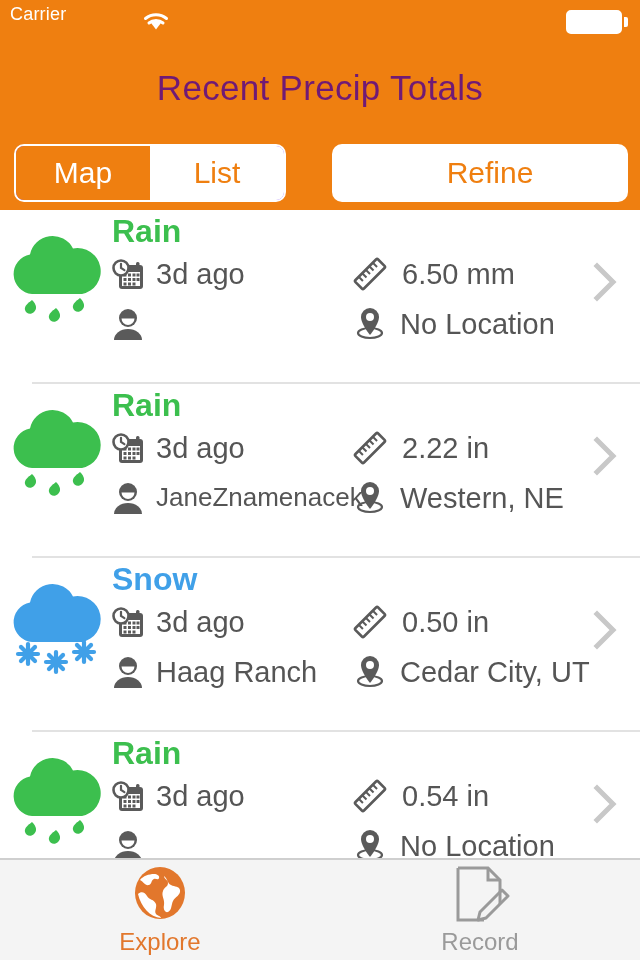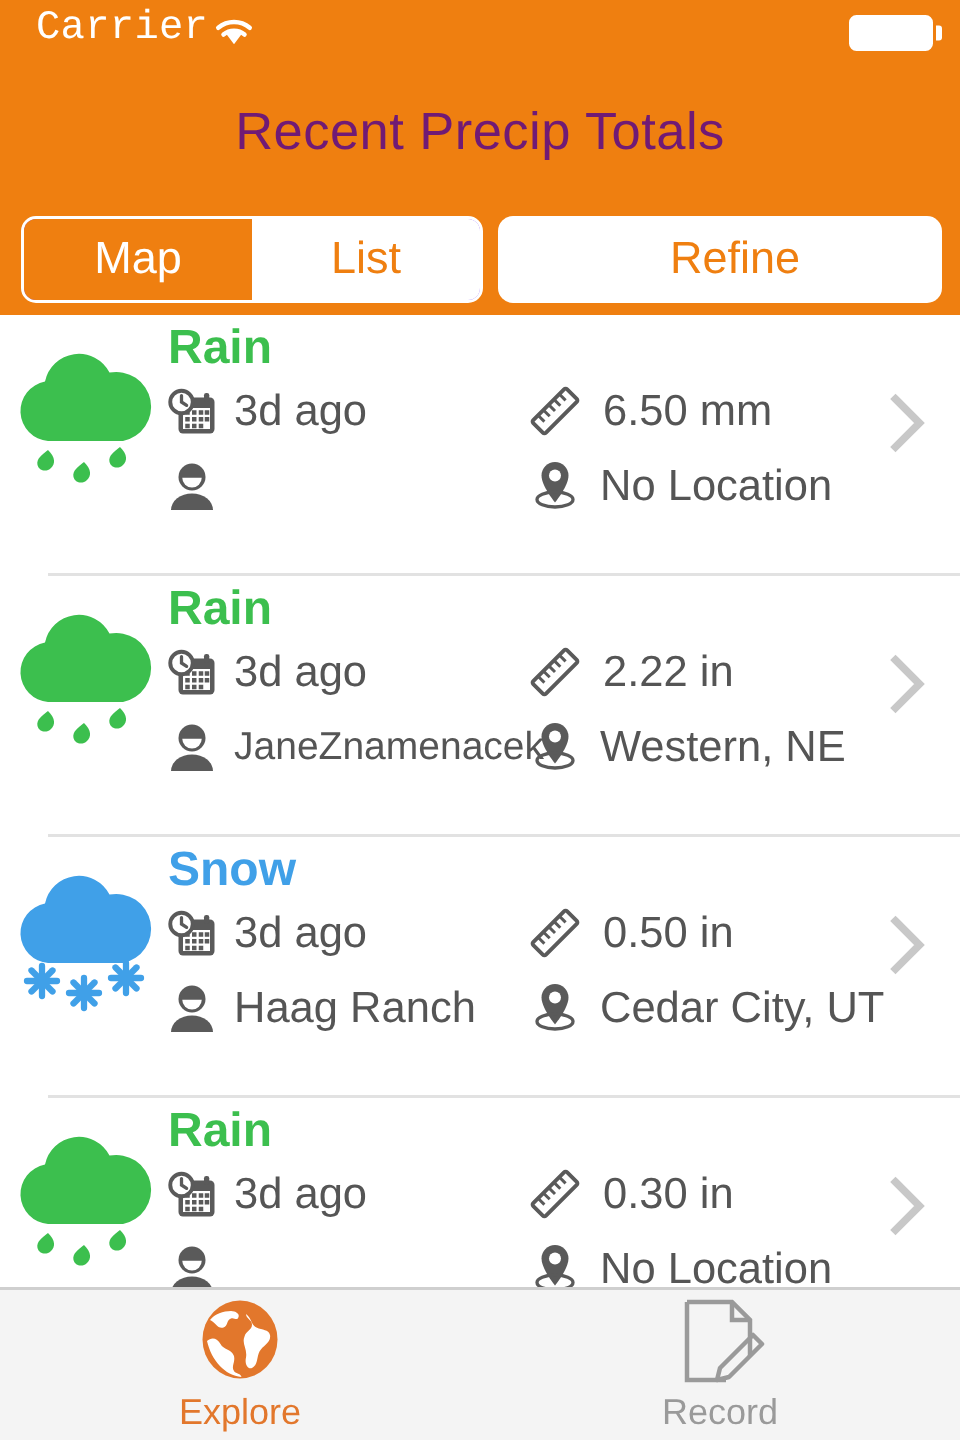--- a/index.html
+++ b/index.html
@@ -14,22 +14,22 @@
   
   .header {
     position:absolute; top:0; left:0; width:640px; height:210px;
     background:#ef7f10;
   }
   .statusbar {
     position:absolute; top:0; left:0; width:640px; height:40px;
     color:#fff;
   }
   .sb-carrier {
-    position:absolute; left:24px; top:4px;
-    font-size:27px; color:#fff; letter-spacing:0.2px;font-family:Liberation Mono, monospace;
+    position:absolute; left:10px; top:4px;
+    font-size:18px; color:#fff; letter-spacing:0.2px;
   }
   .sb-wifi { position:absolute; left:140px; top:9px; width:32px; height:24px; }
   .sb-time {
     position:absolute; left:0; top:4px; width:640px; text-align:center;
     font-size:27px; font-weight:bold; color:#fff;
   }
   .sb-battery {
     position:absolute; right:18px; top:10px; width:56px; height:24px;
     border:2px solid #fff; border-radius:5px; background:#fff;
   }
@@ -39,21 +39,21 @@
   }
 
   .nav-title {
     position:absolute; top:68px; left:0; width:640px; text-align:center;
     font-size:35px; font-weight:normal; color:#701a75; letter-spacing:0.3px;
   }
 
   
   .segmented {
     position:absolute; left:14px; top:144px;
-    width:308px; height:58px;
+    width:272px; height:58px;
     border:2px solid #ffffff; border-radius:10px;
     overflow:hidden; display:flex; background:#8b5cf6;
   }
   .seg-btn {
     flex:1; display:flex; align-items:center; justify-content:center;
     font-size:30px; line-height:1;
   }
   .seg-btn.active { background:#ef7f10; color:#ffffff; }
   .seg-btn.inactive { background:#ffffff; color:#ef7f10; }
 
@@ -390,21 +390,21 @@
           <rect x="2" y="12" width="32" height="12" rx="1.5" fill="none" stroke="#5a5a5a" stroke-width="2.6"></rect>
           <g stroke="#5a5a5a" stroke-width="2">
             <line x1="8" y1="12" x2="8" y2="18"></line>
               <line x1="13" y1="12" x2="13" y2="18"></line>
             <line x1="18" y1="12" x2="18" y2="18"></line>
               <line x1="23" y1="12" x2="23" y2="18"></line>
             <line x1="28" y1="12" x2="28" y2="18"></line>
           </g>
         </g>
       </svg>
-      <div class="meta-txt txt-amt">0.30 in</div>
+      <div class="meta-txt txt-amt">0.54 in</div>
 
       <svg class="meta-ico ico-user" viewBox="0 0 36 36">
         <circle cx="18" cy="11" r="9" fill="#5a5a5a"></circle>
         <path d="M11.5 11.5 a6.5 6.5 0 0 0 13 0 Z" fill="#fff"></path>
         <path d="M4 33 a14 11 0 0 1 28 0 Z" fill="#5a5a5a"></path>
       </svg>
 
       <svg class="meta-ico ico-loc" viewBox="0 0 36 36">
         <path d="M18 3 a9 9 0 0 1 9 9 c0 7 -9 18 -9 18 c0 0 -9 -11 -9 -18 a9 9 0 0 1 9 -9 Z" fill="#5a5a5a"></path>
         <circle cx="18" cy="12" r="4" fill="#fff"></circle>

